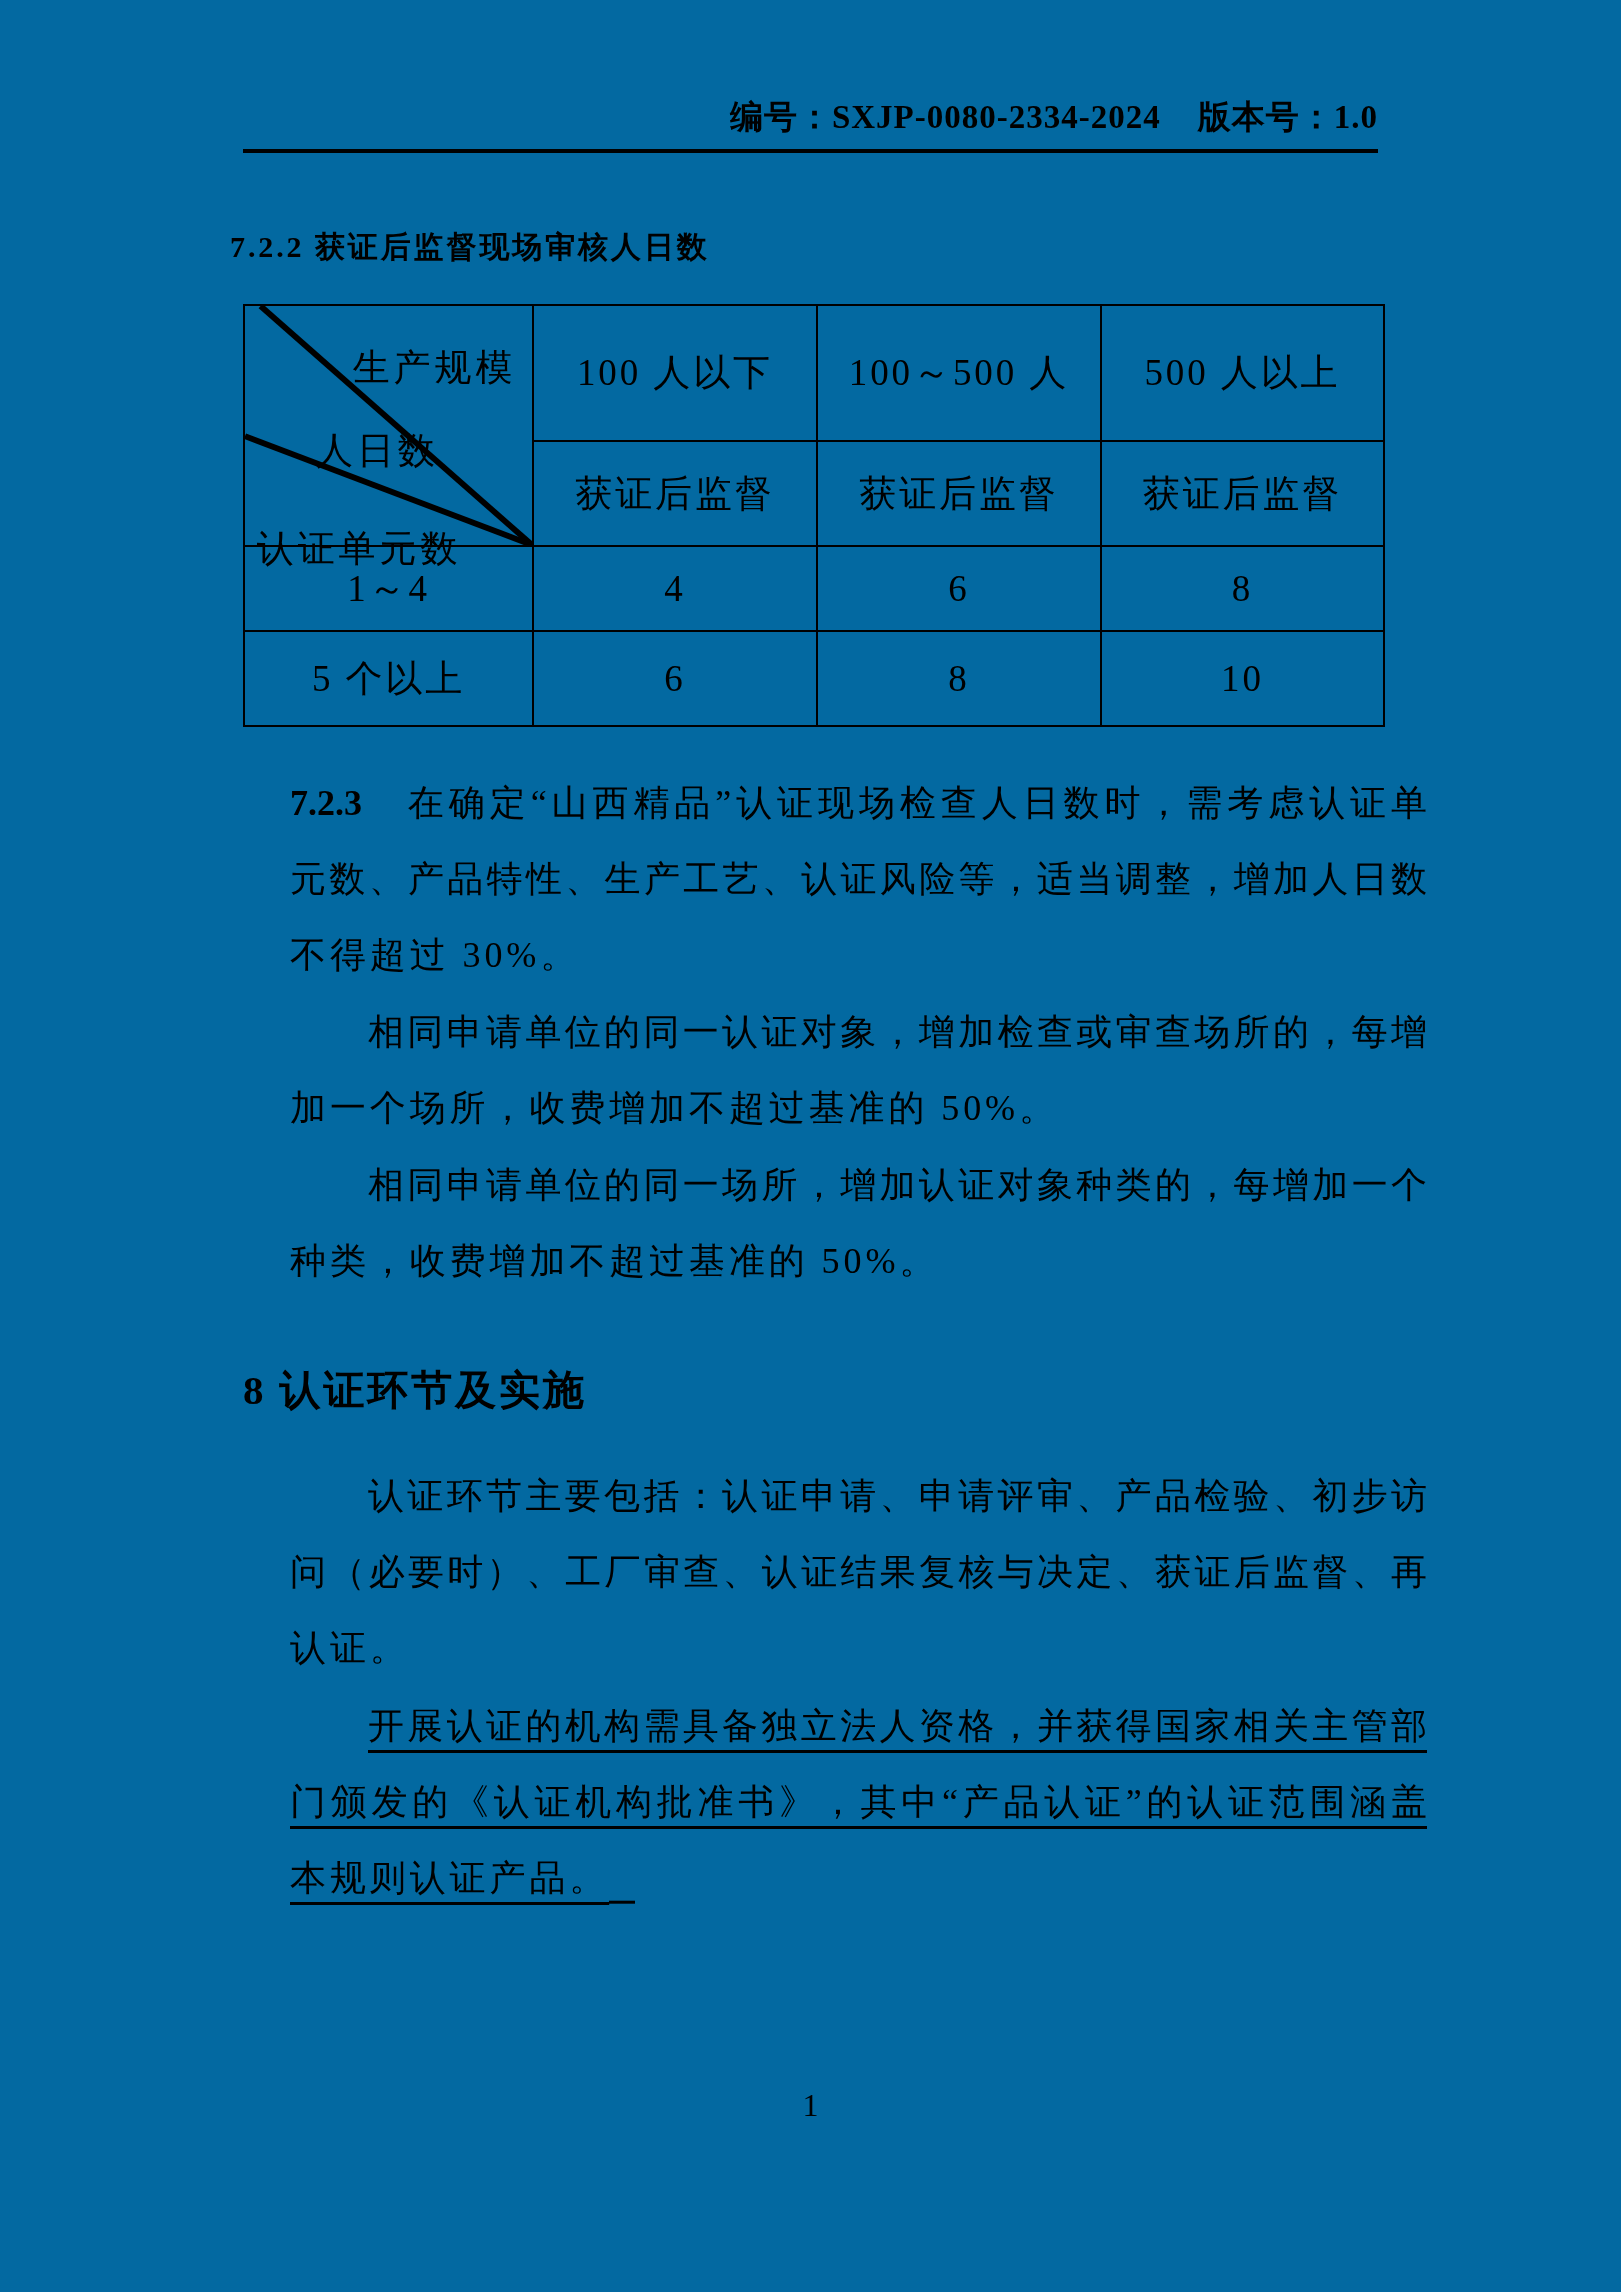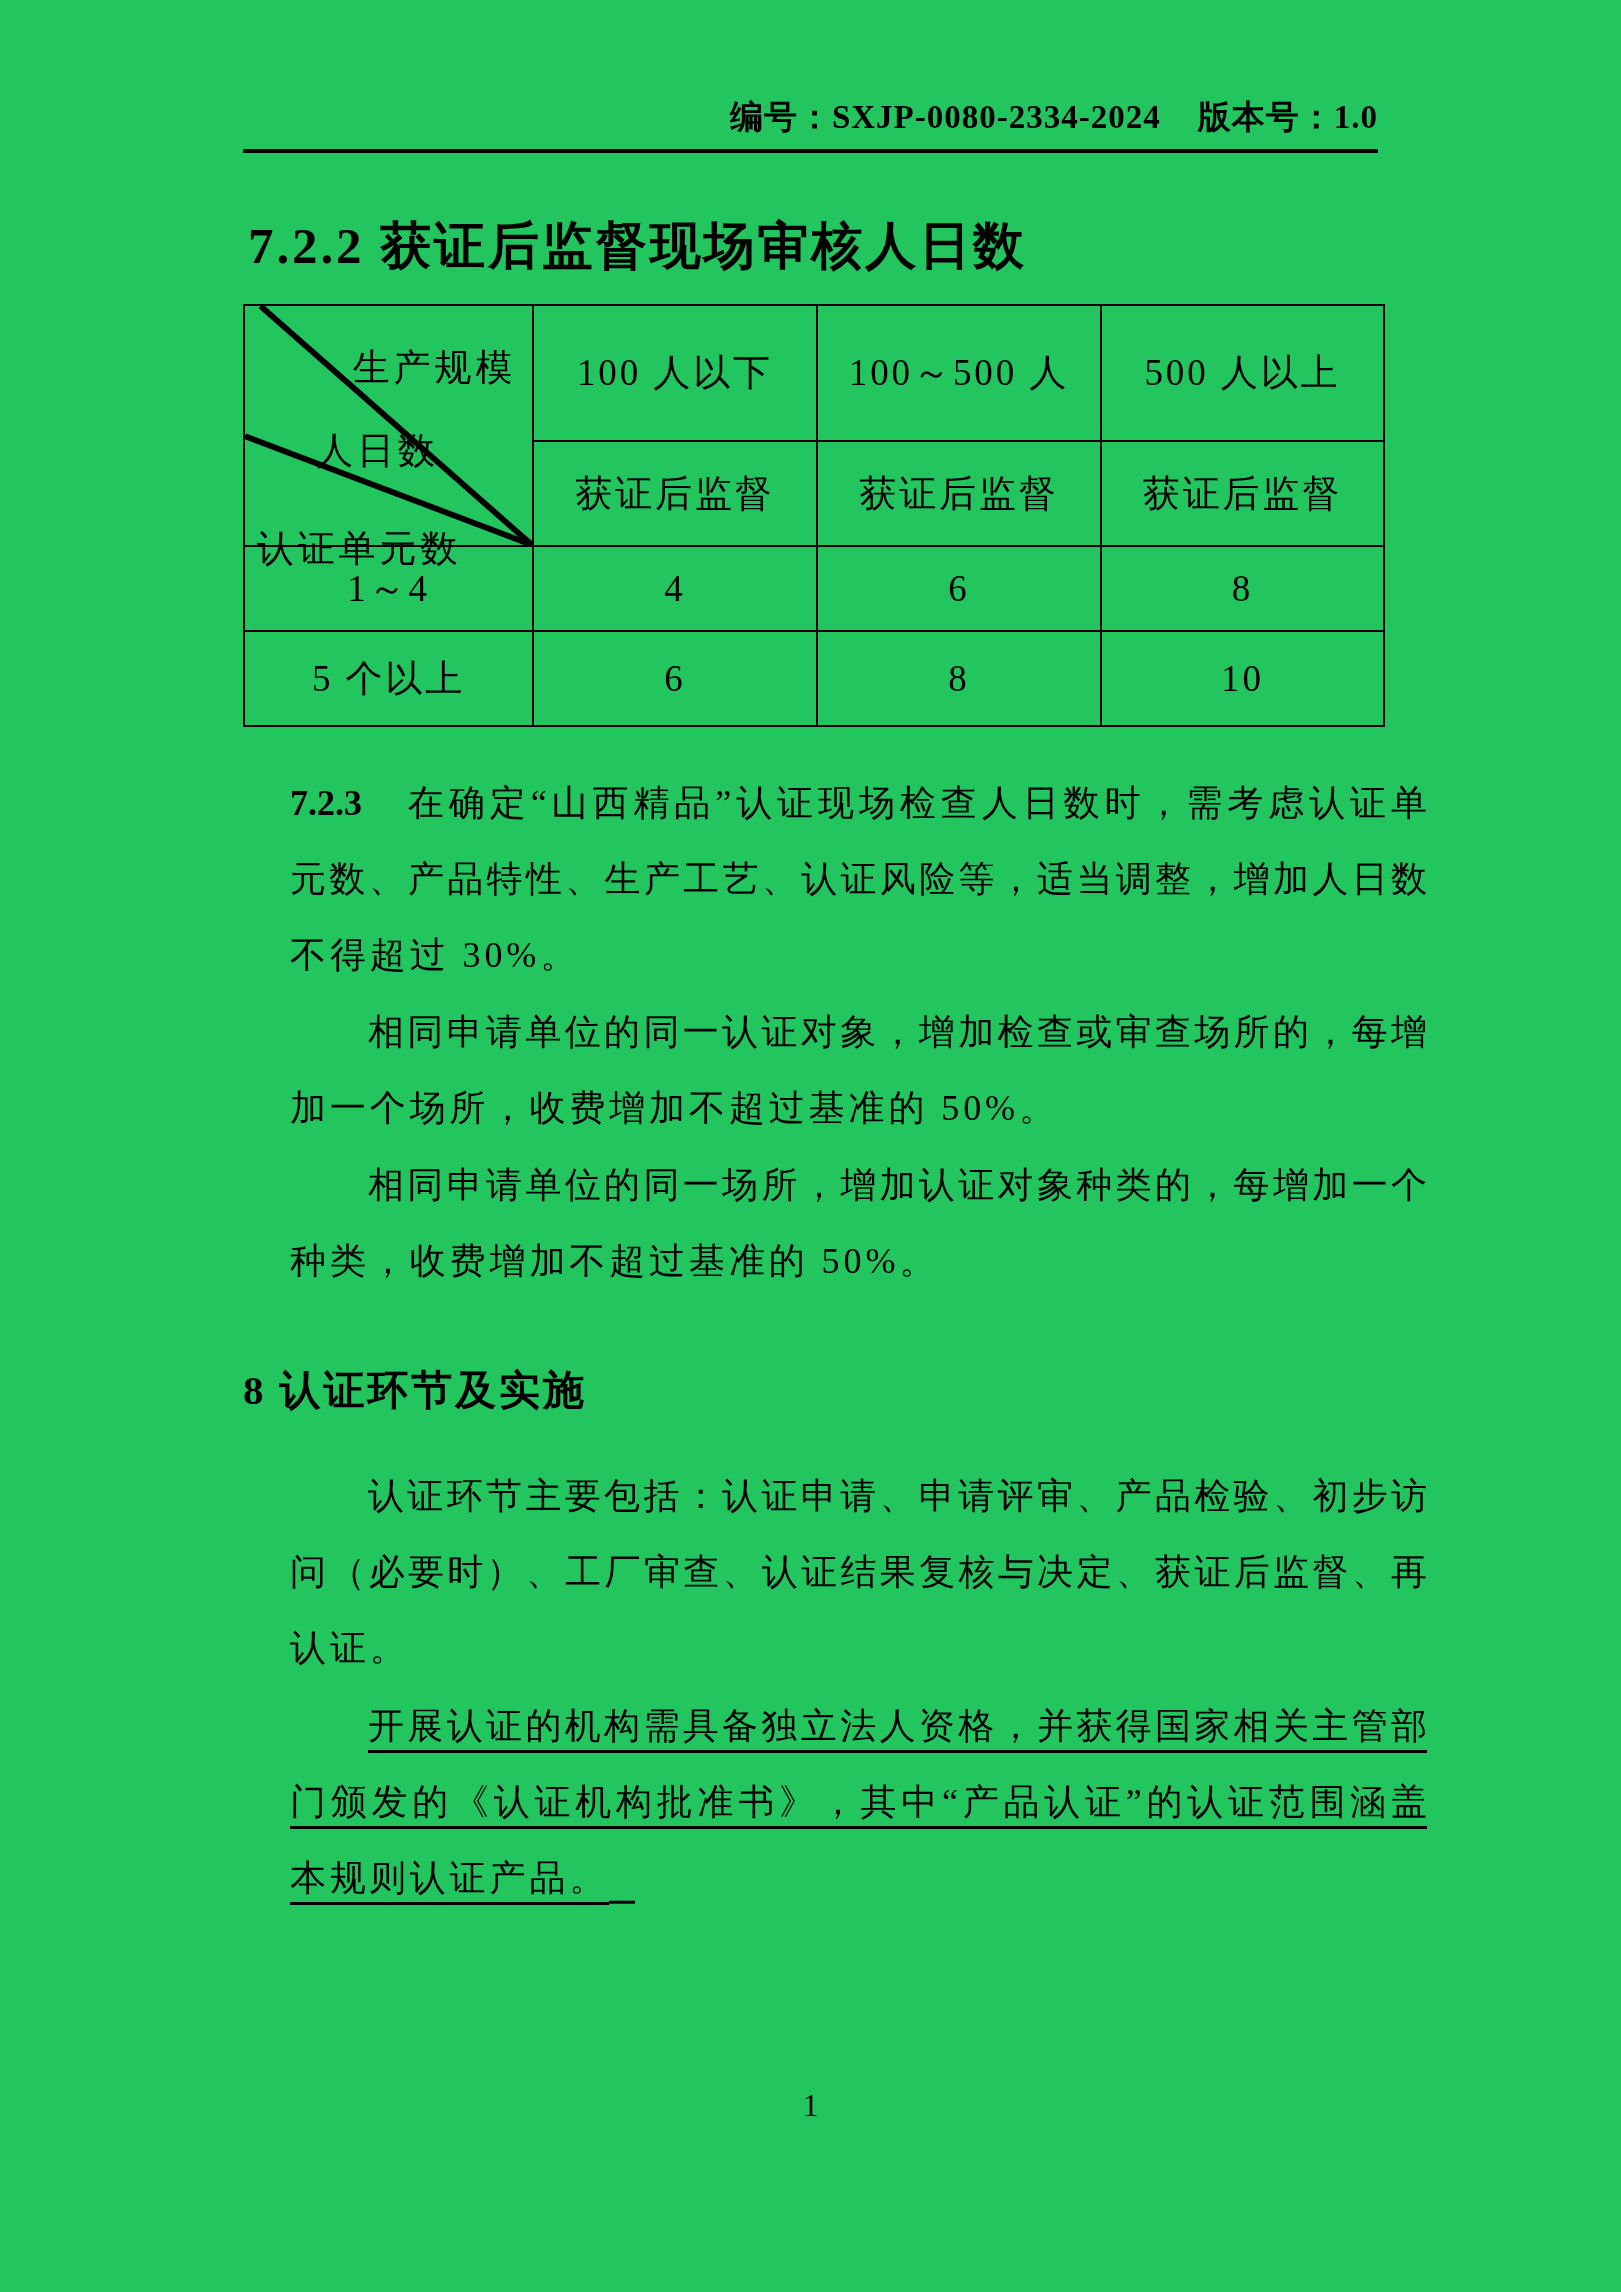--- a/index.html
+++ b/index.html
@@ -1,30 +1,30 @@
 <!DOCTYPE html>
 <html><head>
 <meta charset="utf-8">
 <style>
   html,body{margin:0;padding:0;background:#ffffff;}
   .page{
-    position:relative;width:1621px;height:2293px;background:#22c55e;color:#000;
+    position:relative;width:1621px;height:2293px;background:#0369a1;color:#000;
     font-family:"Liberation Serif","DejaVu Serif",serif;overflow:hidden;
   }
   
   .hdr{
     position:absolute;left:243px;top:96px;width:1135px;
     text-align:right;font-weight:bold;font-size:33px;line-height:43px;
     padding-bottom:9.8px;border-bottom:4.9px solid #000;letter-spacing:1px;
     white-space:nowrap;
   }
   .hdr .ver{margin-left:37px;}
   
   .h722{
-    position:absolute;left:248px;top:220px;font-size:51px;line-height:53px;
+    position:absolute;left:230px;top:220px;font-size:30px;line-height:53px;
     font-weight:bold;letter-spacing:2.9px;white-space:nowrap;
   }
   .h8{
     position:absolute;left:243px;top:1352px;font-size:41px;line-height:76px;
     font-weight:bold;letter-spacing:2.9px;white-space:nowrap;
   }
   
   .tbl{
     position:absolute;left:243px;top:304px;width:1141px;
     border-collapse:collapse;table-layout:fixed;

